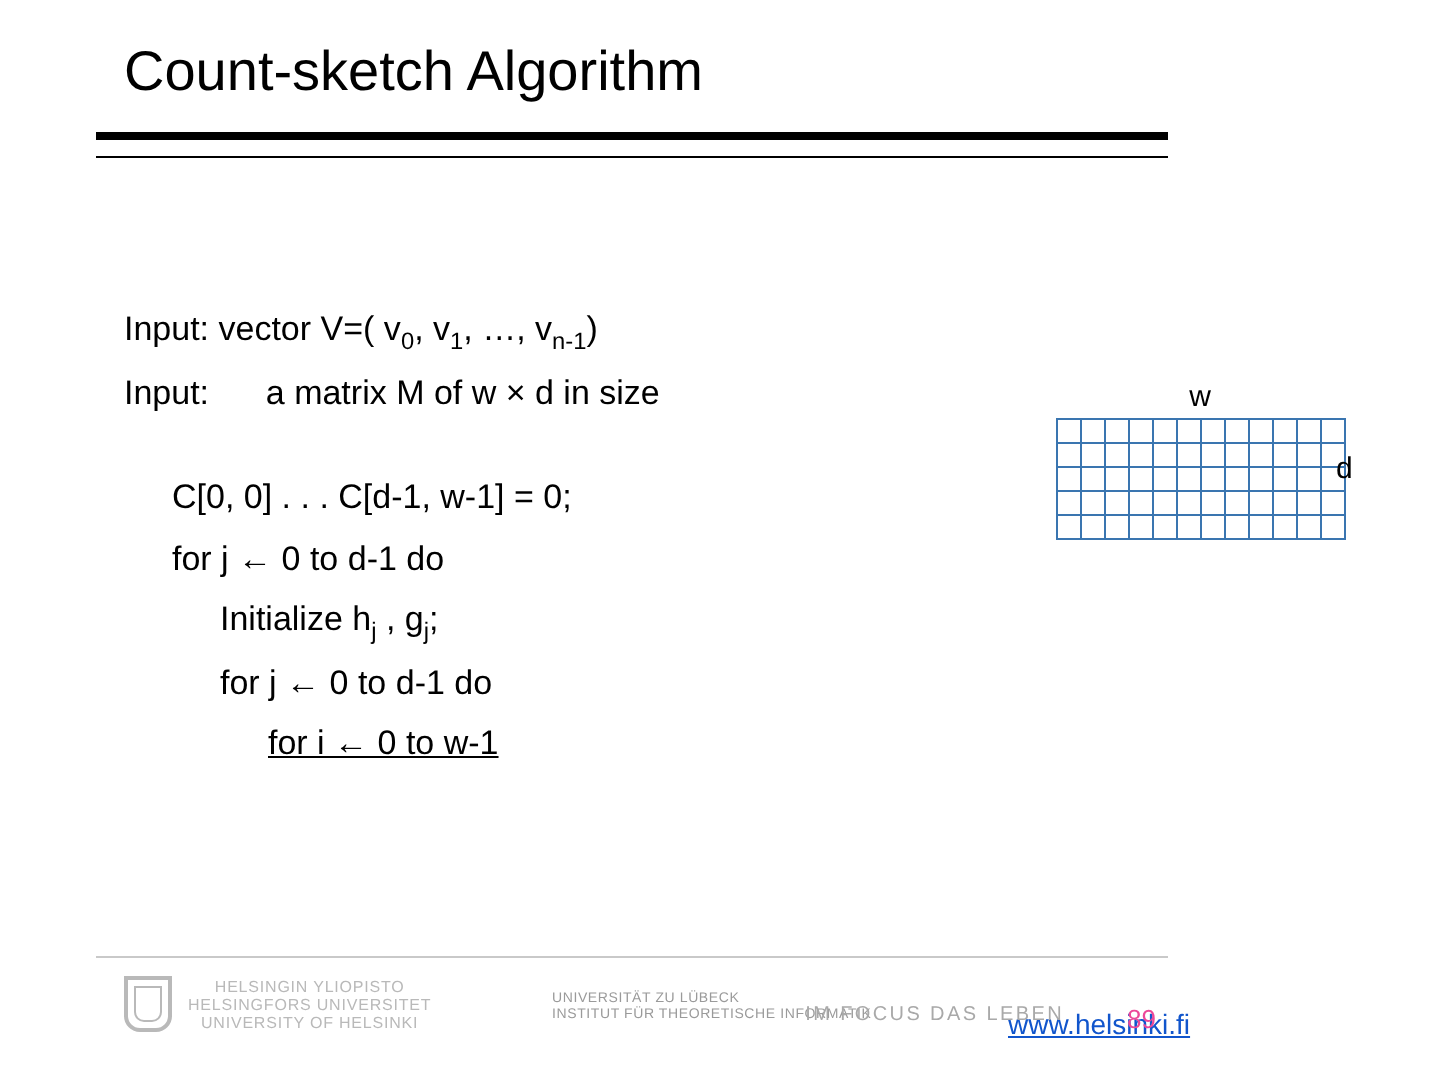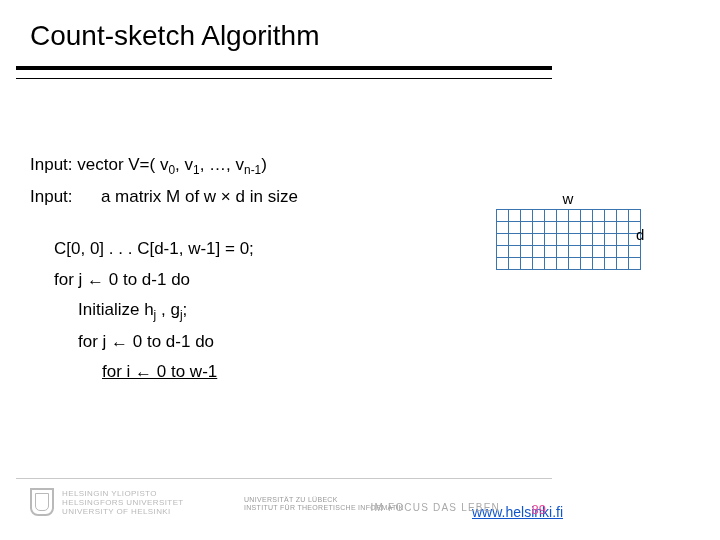--- a/index.html
+++ b/index.html
@@ -10,20 +10,21 @@
     background: #ffffff;
     font-family: Arial, Helvetica, sans-serif;
     color: #000000;
     overflow: hidden;
   }
   .slide {
     width: 568px;
     height: 540px;
     position: relative;
     box-sizing: border-box;
+    margin-left: 32px;
   }
   .title {
     position: absolute;
     left: 30px;
     top: 20px;
     font-size: 28px;
     font-weight: 400;
     color: #000000;
   }
   .rule {
@@ -103,20 +104,21 @@
   .footer .helsinki-logo {
     position: absolute;
     left: 30px;
     top: 10px;
     display: flex;
     align-items: center;
     gap: 8px;
     color: #b9b9b9;
     font-size: 8px;
     letter-spacing: 0.4px;
+    text-align: center;
   }
   .helsinki-logo .shield {
     width: 20px;
     height: 24px;
     border: 2px solid #b9b9b9;
     border-radius: 0 0 8px 8px;
     position: relative;
   }
   .helsinki-logo .shield::before {
     content: "";

